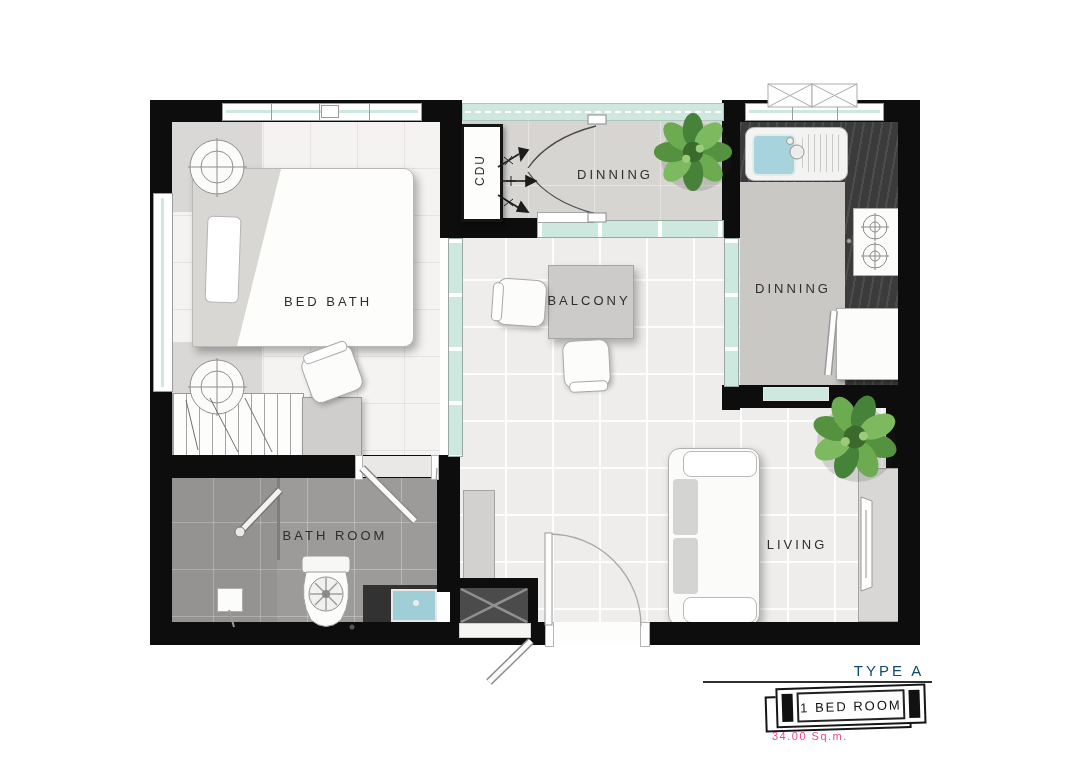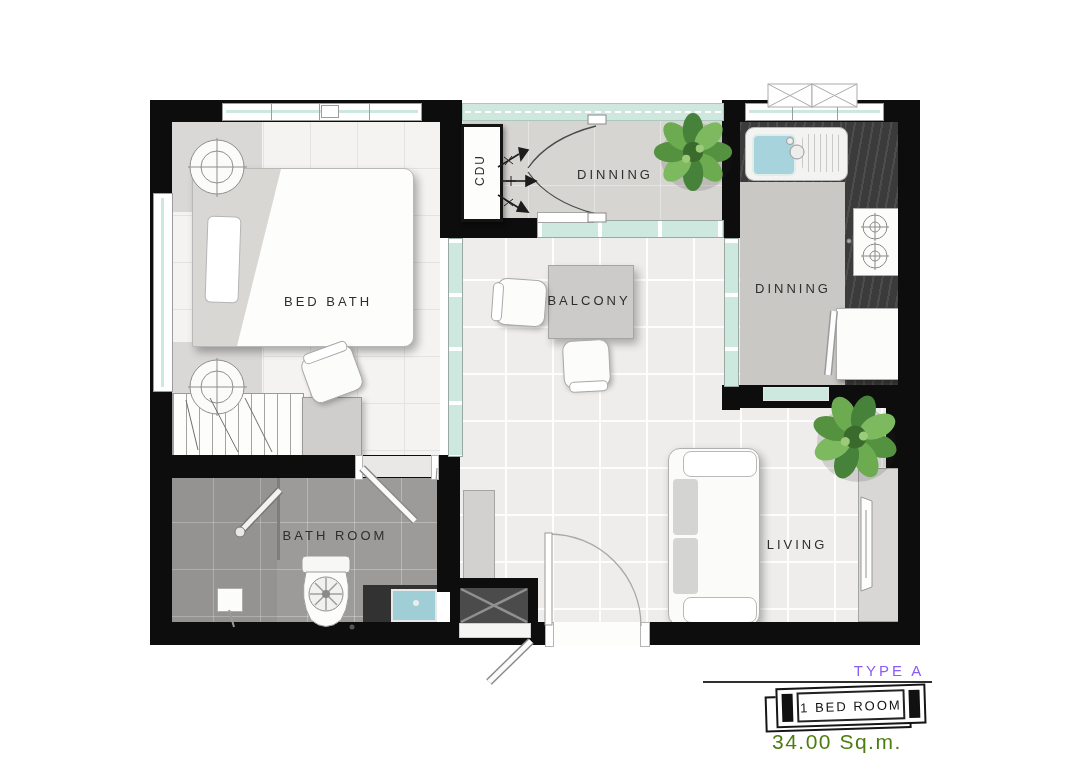--- a/index.html
+++ b/index.html
@@ -45,28 +45,28 @@
   .chair-back-bottom{position:absolute;bottom:-5px;left:8%;height:9px;width:84%;background:#fff;border:1px solid #a8a8a8;border-radius:5px;}
   .chair-back-top{position:absolute;top:-5px;left:8%;height:9px;width:84%;background:#fff;border:1px solid #a8a8a8;border-radius:5px;}
   
   .lbl{position:absolute;z-index:40;transform:translate(-50%,-50%);font-size:13px;letter-spacing:3px;
        color:#2e2e2e;white-space:nowrap;}
   .lbl-vert{position:absolute;z-index:40;writing-mode:vertical-rl;transform:translate(-50%,-50%) rotate(180deg);
        font-size:12px;letter-spacing:2px;color:#2e2e2e;}
   .overlay{position:absolute;left:0;top:0;z-index:30;pointer-events:none;}
   
   .footer-line{position:absolute;background:#2f2f2f;z-index:40;}
-  .type-lbl{position:absolute;z-index:40;transform:translate(-50%,-50%);font-size:15px;letter-spacing:3px;color:#8b5cf6;}
+  .type-lbl{position:absolute;z-index:40;transform:translate(-50%,-50%);font-size:15px;letter-spacing:3px;color:#0c4a6e;}
   .badge{position:absolute;z-index:40;transform:rotate(-1.8deg);}
   .badge-back{position:absolute;left:-5px;top:8px;width:142px;height:32px;border:2px solid #161616;background:#fff;}
   .badge-front{position:absolute;left:6px;top:0;width:146px;height:36px;border:2px solid #161616;background:#fff;}
   .badge-cap{position:absolute;top:4px;bottom:4px;width:11px;background:#111;}
   .badge-inner{position:absolute;left:19px;right:19px;top:3px;bottom:3px;border:2px solid #222;
        display:flex;align-items:center;justify-content:center;font-size:13px;letter-spacing:2px;color:#111;}
-  .area-lbl{position:absolute;z-index:40;font-size:21px;letter-spacing:1.5px;color:#4d7c0f;}
+  .area-lbl{position:absolute;z-index:40;font-size:11px;letter-spacing:1.5px;color:#ec4899;}
 </style>
 </head>
 <body>
 
 <div class="stage">
 
   <div class="floor floor-bedroom" style="left:172px;top:122px;width:268px;height:333px;"></div>
   <div class="floor floor-main" style="left:460px;top:236px;width:438px;height:386px;"></div>
   <div class="floor floor-balcony" style="left:462px;top:119px;width:260px;height:119px;"></div>
   <div class="floor floor-kitchen" style="left:740px;top:122px;width:158px;height:263px;"></div>

